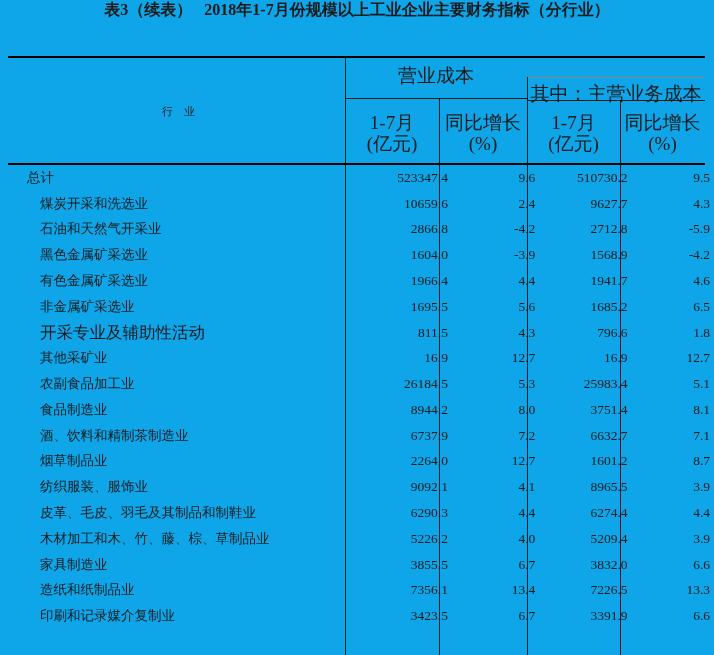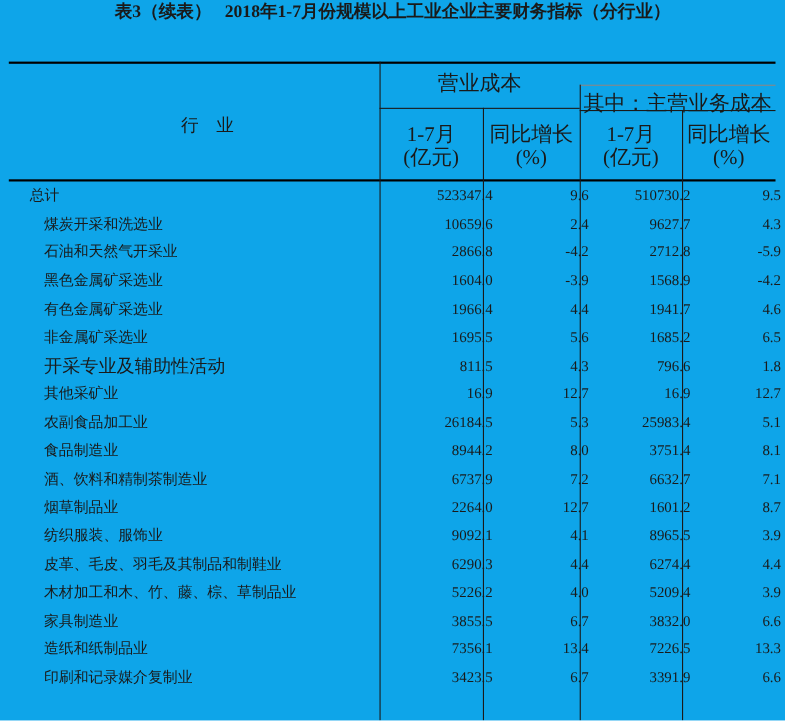--- a/index.html
+++ b/index.html
@@ -50,21 +50,21 @@
   <div class="hrule" style="left:8px; top:163px; width:697px;"></div>
   <div class="hline" style="left:345px; top:98px; width:182px;"></div>
   <div class="hline" style="left:527px; top:77px; width:178px; background:var(--boxtop);"></div>
   <div class="hline" style="left:527px; top:100px; width:178px;"></div>
 
   <div class="vline" style="left:345px; top:56px; height:599px;"></div>
   <div class="vline" style="left:439px; top:98px; height:557px;"></div>
   <div class="vline" style="left:527px; top:77px; height:578px;"></div>
   <div class="vline" style="left:620px; top:100px; height:555px;"></div>
 
-  <div class="hcell" style="left:20px; top:104px; width:337px; font-size:16px;">行　业</div>
+  <div class="hcell" style="left:10px; top:104px; width:337px; font-size:11px;">行　业</div>
   <div class="hcell" style="left:345px; top:63px; width:182px;">营业成本</div>
   <div class="hcell" style="left:527px; top:81px; width:178px;">其中：主营业务成本</div>
 
   <div class="hcell subhead" style="left:345px; top:112px; width:94px;">
     <div>1-7月</div>
     <div>(亿元)</div>
   </div>
   <div class="hcell subhead" style="left:439px; top:112px; width:88px;">
     <div>同比增长</div>
     <div>(%)</div>

